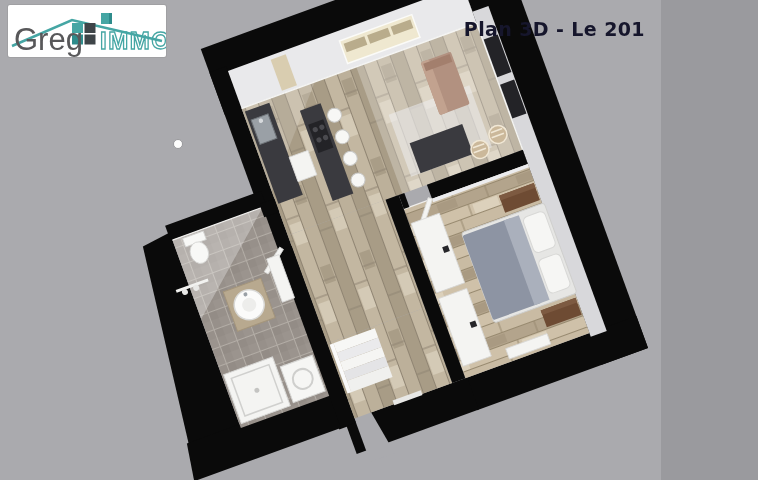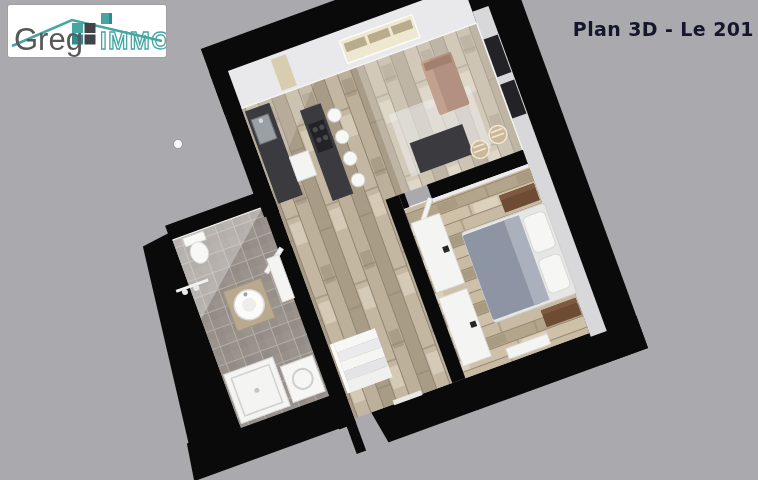--- a/index.html
+++ b/index.html
@@ -1,21 +1,21 @@
 <!DOCTYPE html>
 <html style="--bg: #aaaaae; --wall: #0a0a0a; --title_navy: #16162c; --logo_gray: #58585a; --teal: #45a6a4; --teal_dark: #2e8c8c; --wood: #b4a892; --wood_warm: #c1b29a; --tile: #97908a; --cream: #d9cdb0; --counter_dark: #3a3a3f; --sofa_tan: #b29180; --bench_brown: #6e4b33; --duvet_gray: #8d94a3;"><head>
 <meta charset="utf-8">
 <style>
   html,body{margin:0;padding:0;background:#9a9a9e;}
-  .stage{position:relative;width:758px;height:480px;background:var(--bg,#aaaaae);overflow:hidden;
+  .stage{position:relative;width:661px;height:480px;background:var(--bg,#aaaaae);overflow:hidden;
          font-family:"DejaVu Sans","Liberation Sans",sans-serif;}
   .plan-svg{position:absolute;left:0;top:0;}
   .logo-box{position:absolute;left:8px;top:5px;width:158px;height:52px;background:#ffffff;
             border-radius:2px;box-shadow:0 0 0 1px rgba(0,0,0,0.06);}
-  .page-title{position:absolute;right:4px;top:18px;font-size:19px;font-weight:bold;
+  .page-title{position:absolute;right:16px;top:18px;font-size:19px;font-weight:bold;
               color:var(--title_navy,#16162c);letter-spacing:.4px;white-space:nowrap;}
   
   .wall{fill:var(--wall,#0a0a0a);}
   .bgfill{fill:var(--bg,#aaaaae);}
   .face{fill:#e9e9eb;}
   .face2{fill:#d8d8db;}
   .whitef{fill:#f4f4f2;stroke:#d9d9d7;stroke-width:0.8;}
   .cream{fill:var(--cream,#d9cdb0);}
   .dark{fill:var(--counter_dark,#3a3a3f);}
   .darker{fill:#232327;}

